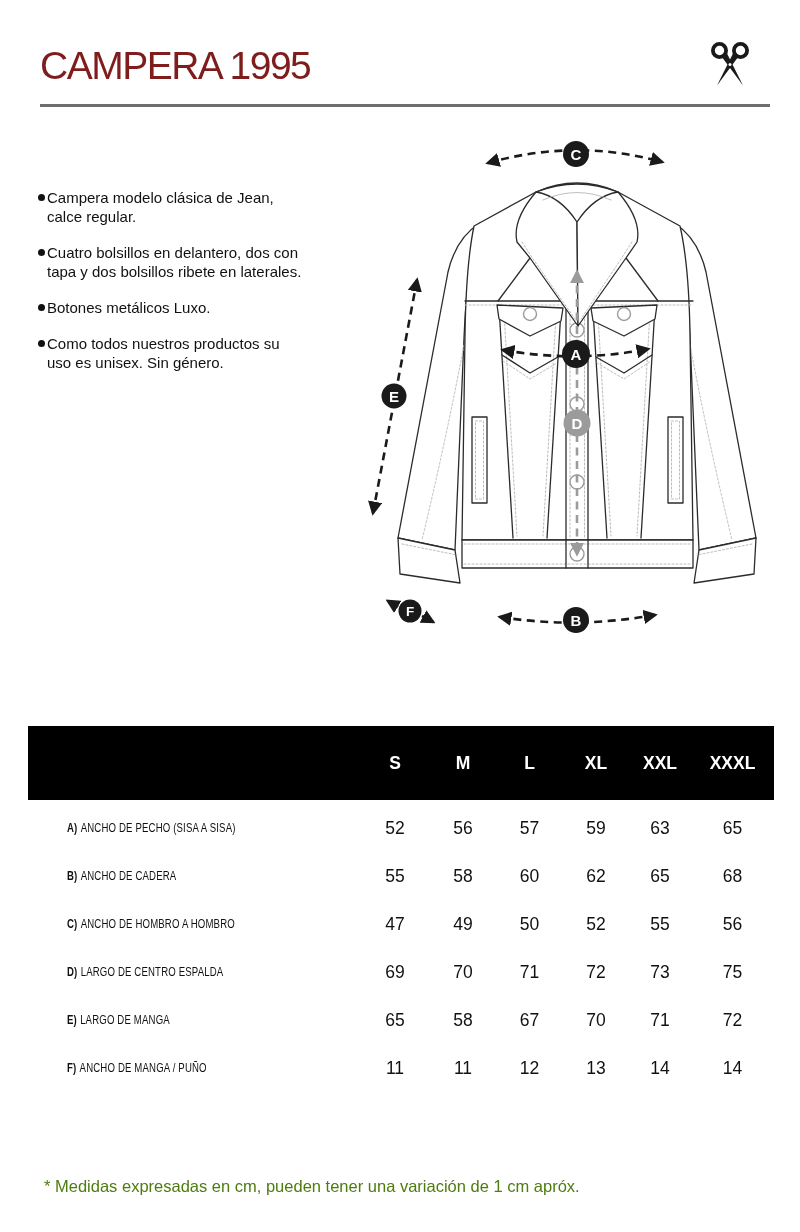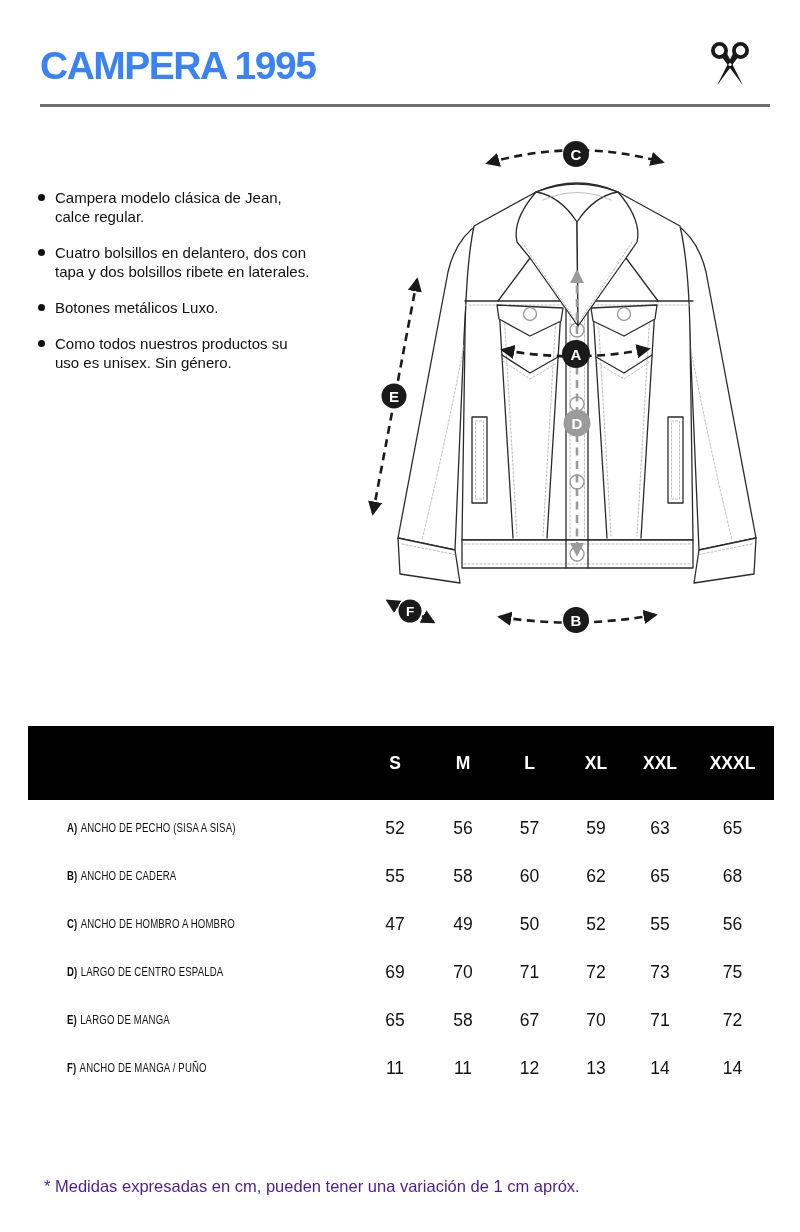--- a/index.html
+++ b/index.html
@@ -4,44 +4,44 @@
 <style>
   html,body{margin:0;padding:0;}
   body{
     width:800px;height:1232px;position:relative;background:#ffffff;
     font-family:"Liberation Sans","DejaVu Sans",sans-serif;color:#111;
     overflow:hidden;
   }
   .abs{position:absolute;}
   
   .title{
-    left:40px;top:44px;font-size:39px;font-weight:bold;letter-spacing:-1.5px;
-    color:#3b82f6;white-space:nowrap;
+    left:40px;top:44px;font-size:39px;font-weight:normal;letter-spacing:-1.5px;
+    color:#7f1d1d;white-space:nowrap;
   }
   .scissors{left:710px;top:40px;}
   .rule{left:40px;top:104px;width:730px;height:3px;background:#6e6e6e;}
   
   .features{left:38px;top:188px;width:312px;list-style:none;margin:0;padding:0;}
-  .features li{display:flex;gap:10px;margin:0 0 17px 0;font-size:15px;line-height:19px;}
+  .features li{display:flex;gap:2px;margin:0 0 17px 0;font-size:15px;line-height:19px;}
   .features .dot{flex:0 0 7px;width:7px;height:7px;border-radius:50%;background:#111;margin-top:6px;}
   .features .txt{white-space:pre-wrap;}
   
   .jacket{left:360px;top:130px;}
   .jacket text{font-family:"Liberation Sans","DejaVu Sans",sans-serif;font-weight:bold;fill:#fff;text-anchor:middle;}
   
   .size-table{left:28px;top:726px;width:746px;}
   .grid{display:grid;grid-template-columns:332px 70px 66px 67px 66px 62px 83px;align-items:center;}
   .thead{height:74px;background:#000;color:#fff;font-weight:bold;font-size:17.5px;text-align:center;}
   .tbody{padding-top:4px;}
   .trow{height:48px;font-size:17.5px;text-align:center;}
   .rowlabel{text-align:left;padding-left:39px;white-space:nowrap;font-size:12px;}
   .cond{display:inline-block;transform:scaleX(0.8);transform-origin:0 50%;letter-spacing:0.2px;}
   .cond b{margin-right:4px;}
   
-  .footnote{left:44px;top:1160px;font-size:16.5px;color:#4c1d95;}
+  .footnote{left:44px;top:1160px;font-size:16.5px;color:#4d7c0f;}
 </style>
 </head>
 <body>
 
 <div class="abs title">CAMPERA 1995</div>
 
 <svg class="abs scissors" width="40" height="52" viewBox="0 0 40 52" aria-hidden="true">
   <circle cx="9.5" cy="10.5" r="6.6" fill="none" stroke="#1a1a1a" stroke-width="3.8"></circle>
   <circle cx="30.5" cy="10.5" r="6.6" fill="none" stroke="#1a1a1a" stroke-width="3.8"></circle>
   <path d="M11.5,16.5 L17,13.5 L33,45.5 Z" fill="#1a1a1a"></path>

